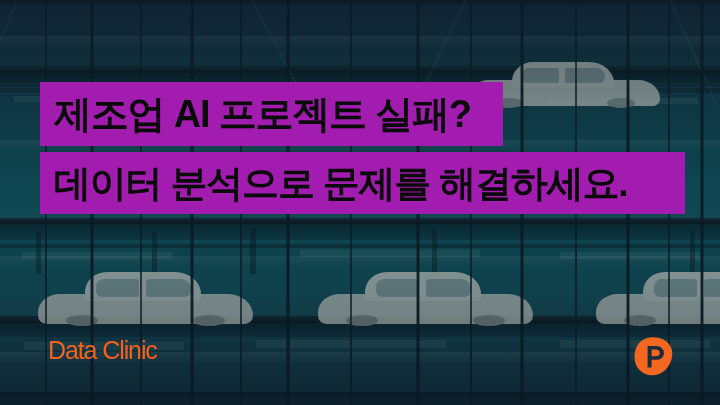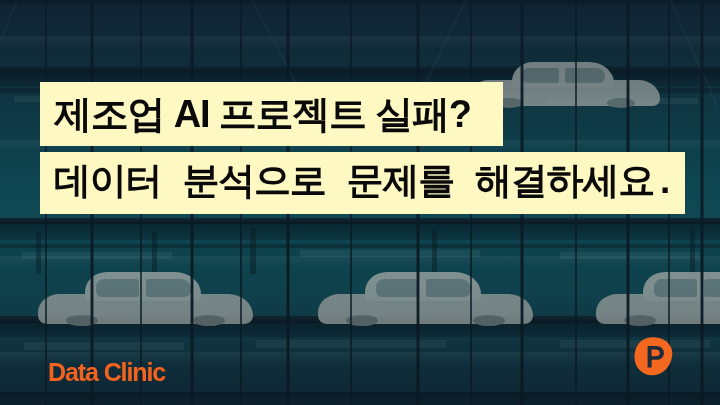--- a/index.html
+++ b/index.html
@@ -59,35 +59,35 @@
   .tint { position:absolute; inset:0;
     background:linear-gradient(180deg, rgba(10,30,44,0.46) 0%, rgba(8,36,48,0.18) 45%, rgba(10,26,38,0.40) 100%); }
 
   
   .eyebrow {
     position:absolute; left:48px; top:40px;
     font-size:14.5px; font-weight:bold; color:#F4631E;
     letter-spacing:.1px;
   }
   .band {
-    position:absolute; background:#fef9c3;
+    position:absolute; background:#a21caf;
     display:flex; align-items:center;
   }
   .band1 { left:40px; top:82px; width:463px; height:64px; }
   .band2 { left:40px; top:152px; width:645px; height:62px; }
   .headline {
     color:#0a0a0a; font-weight:bold; white-space:nowrap;
     font-size:38px; letter-spacing:-1.2px; padding-left:14px;
     line-height:1;
   }
-  .band2 .headline { font-size:37px;font-family:Liberation Mono, monospace; }
+  .band2 .headline { font-size:37px; }
 
   .brand {
     position:absolute; left:48px; top:336px;
-    font-size:25px; color:#F4631E; letter-spacing:-1.1px; font-weight:700;margin-top:22px;
+    font-size:25px; color:#F4631E; letter-spacing:-1.1px; font-weight:400;
   }
 
   .logo { position:absolute; left:633px; top:336px; width:41px; height:41px; }
   .logo svg { display:block; width:41px; height:41px; }
 </style>
 </head>
 <body>
 
 <div class="stage">
 

